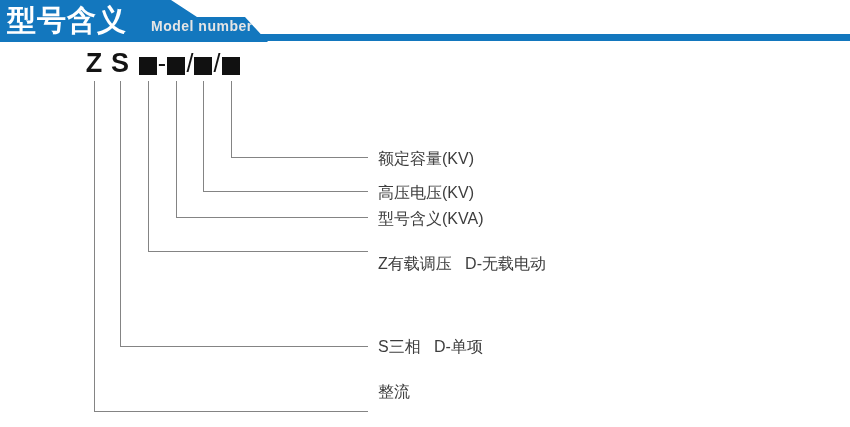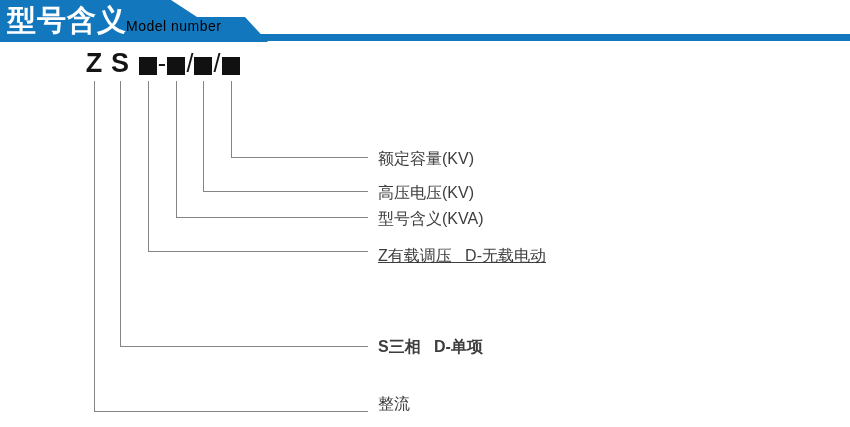--- a/index.html
+++ b/index.html
@@ -13,21 +13,21 @@
   }
   .banner{
     position:absolute;left:0;top:0;width:270px;height:42px;background:#1377BE;
     clip-path:polygon(0 0,171px 0,197px 17px,245px 17px,268px 42px,0 42px);
   }
   .banner-title-cn{
     position:absolute;left:7px;top:3px;color:#ffffff;font-size:29px;font-weight:bold;
     letter-spacing:1px;line-height:34px;white-space:nowrap;text-align:center;
   }
   .banner-title-en{
-    position:absolute;left:126px;top:18px;color:#000000;font-size:14px;font-weight:normal;
+    position:absolute;left:151px;top:18px;color:#e5e5e5;font-size:14px;font-weight:bold;
     letter-spacing:0.5px;line-height:16px;white-space:nowrap;
   }
   
   .glyph{
     position:absolute;top:49px;height:28px;line-height:28px;font-size:27px;font-weight:600;
     color:#141414;transform:translateX(-50%);white-space:nowrap;
   }
   .glyph.sep{font-size:25px;font-weight:500;}
   .square{
     position:absolute;top:57px;width:18px;height:18px;background:#111111;
@@ -71,18 +71,18 @@
     <div class="elbow" style="left:176px;width:191px;height:136px;"></div>
     <div class="elbow" style="left:148px;width:219px;height:170px;"></div>
     <div class="elbow" style="left:120px;width:247px;height:265px;"></div>
     <div class="elbow" style="left:94px;width:273px;height:330px;"></div>
   </div>
 
   <div>
     <div class="dlabel" style="top:149px;">额定容量(KV)</div>
     <div class="dlabel" style="top:183px;">高压电压(KV)</div>
     <div class="dlabel" style="top:209px;">型号含义(KVA)</div>
-    <div class="dlabel" style="top:246px;text-decoration:underline;">Z有载调压   D-无载电动</div>
-    <div class="dlabel" style="top:337px;font-weight:bold;">S三相   D-单项</div>
-    <div class="dlabel" style="top:394px;">整流</div>
+    <div class="dlabel" style="top:254px;">Z有载调压   D-无载电动</div>
+    <div class="dlabel" style="top:337px;">S三相   D-单项</div>
+    <div class="dlabel" style="top:382px;">整流</div>
   </div>
 
 </div>
 
 </body></html>

